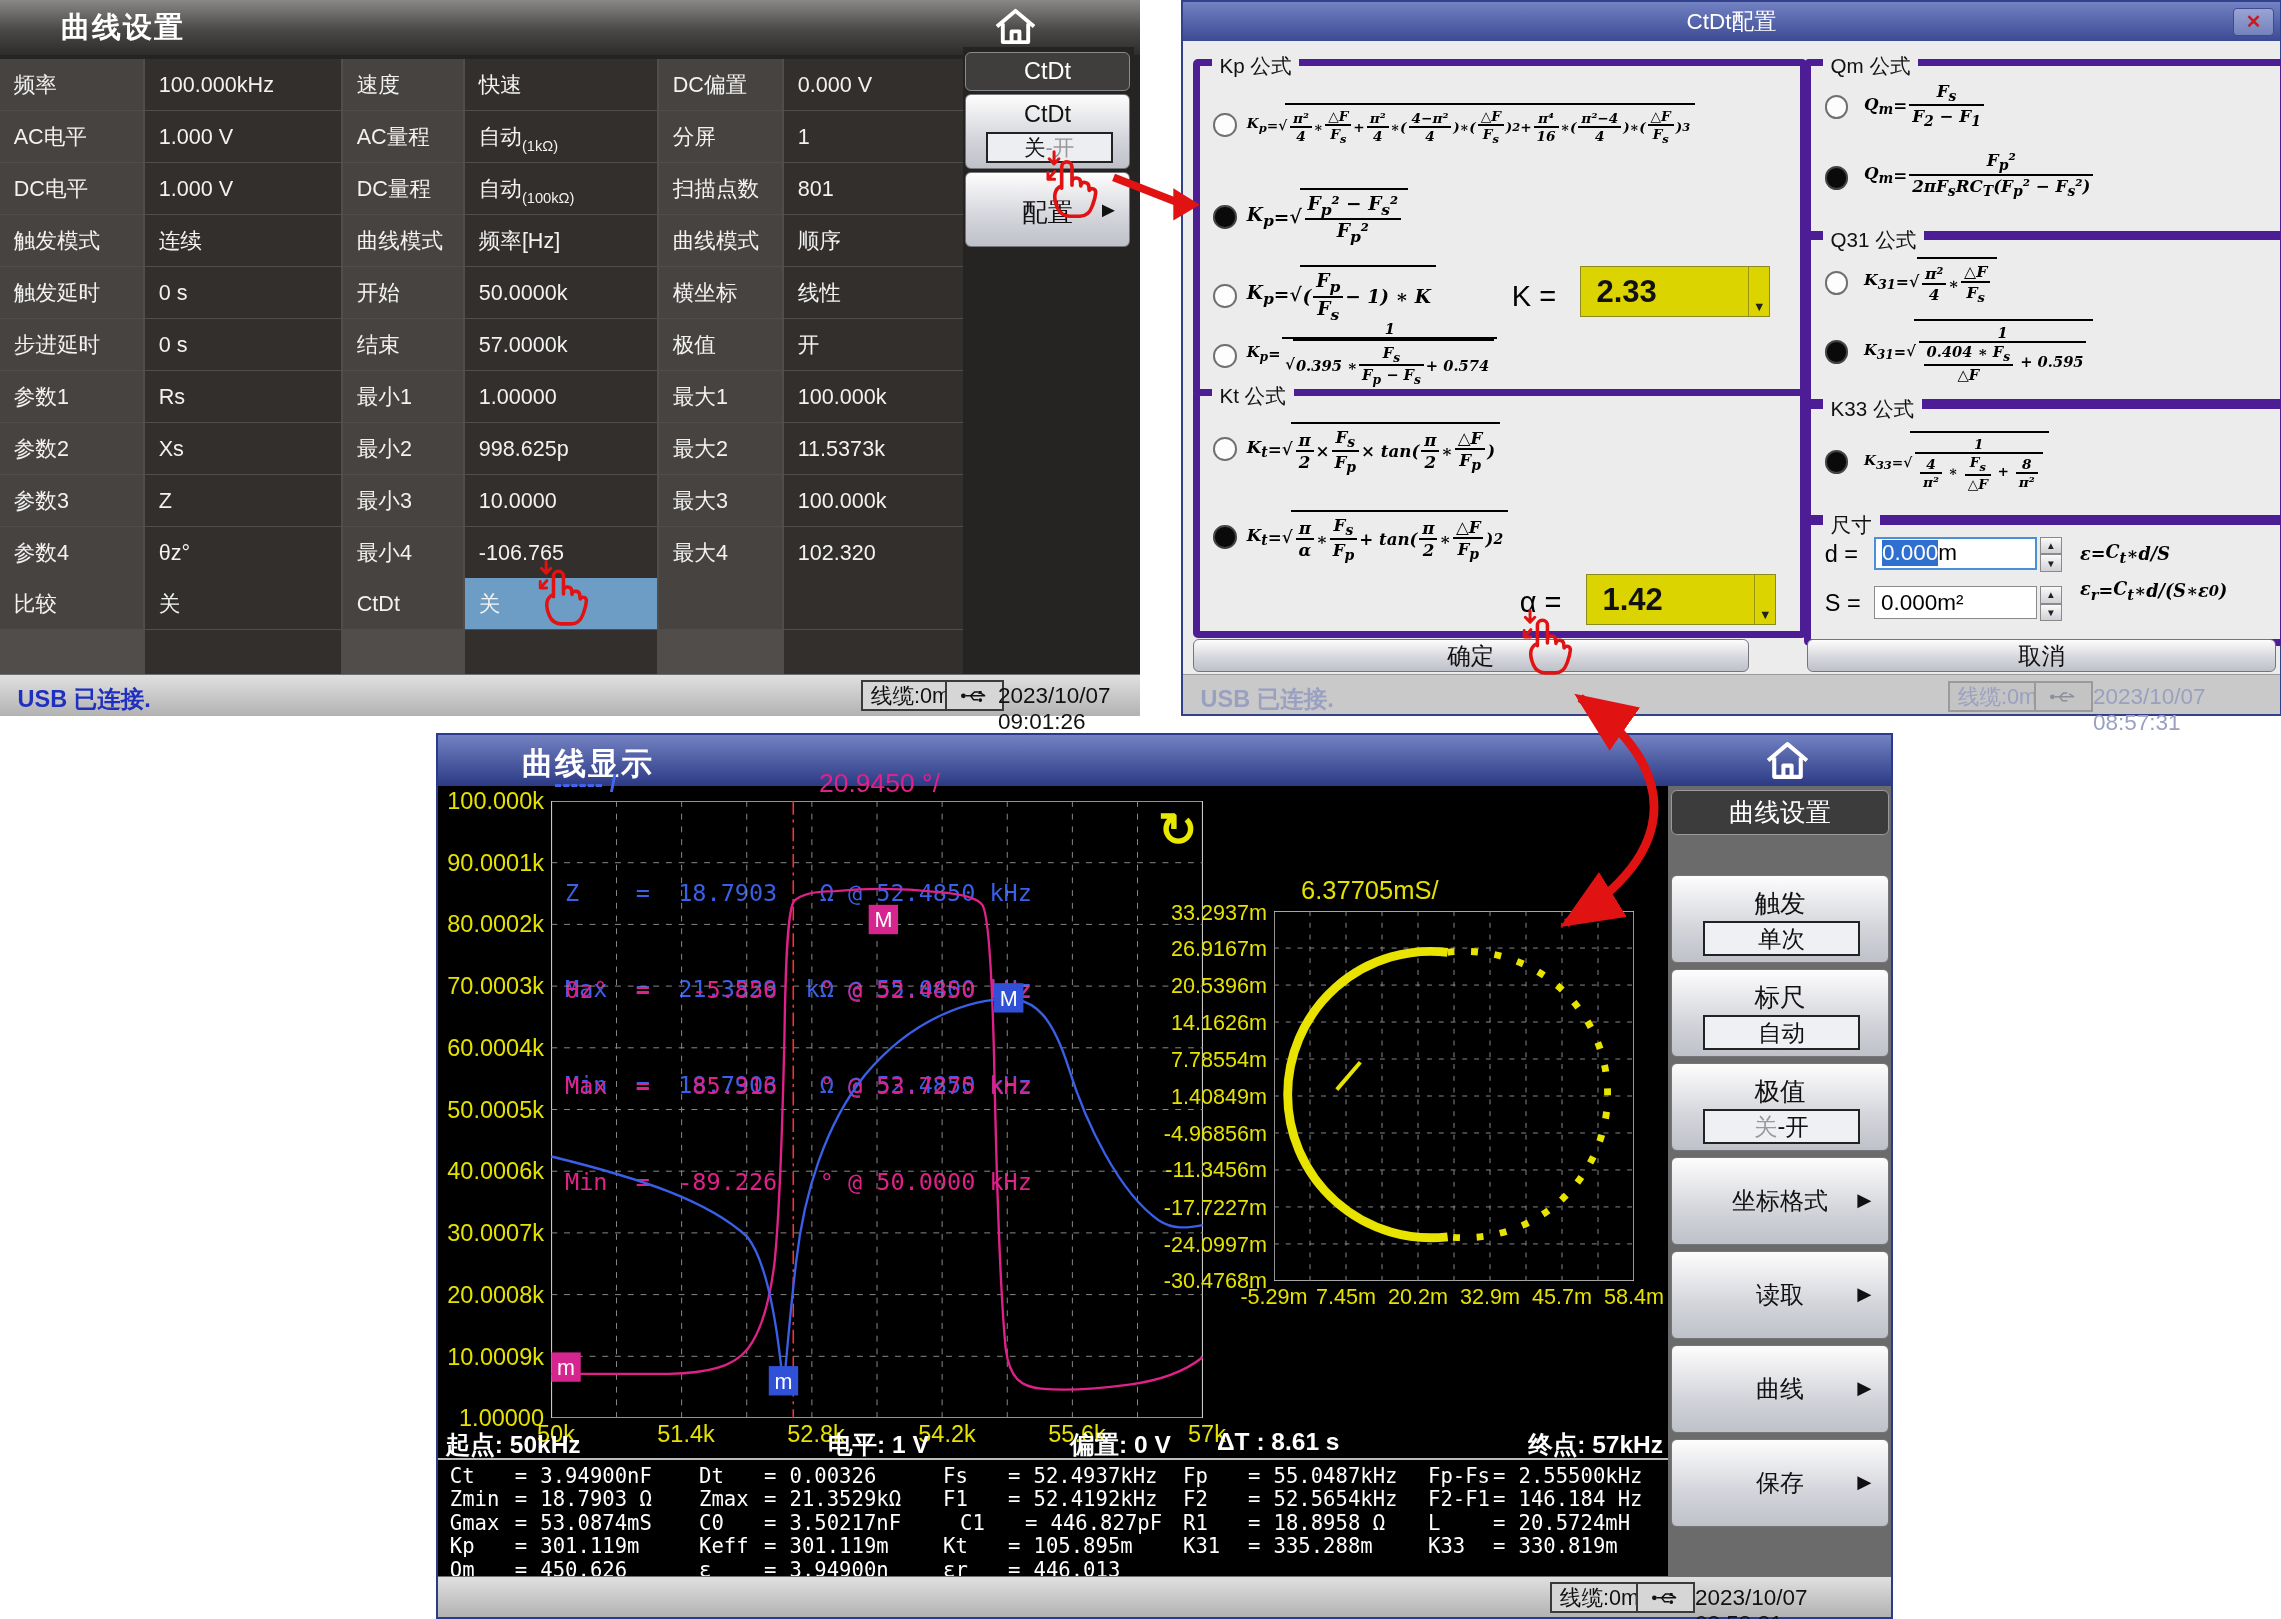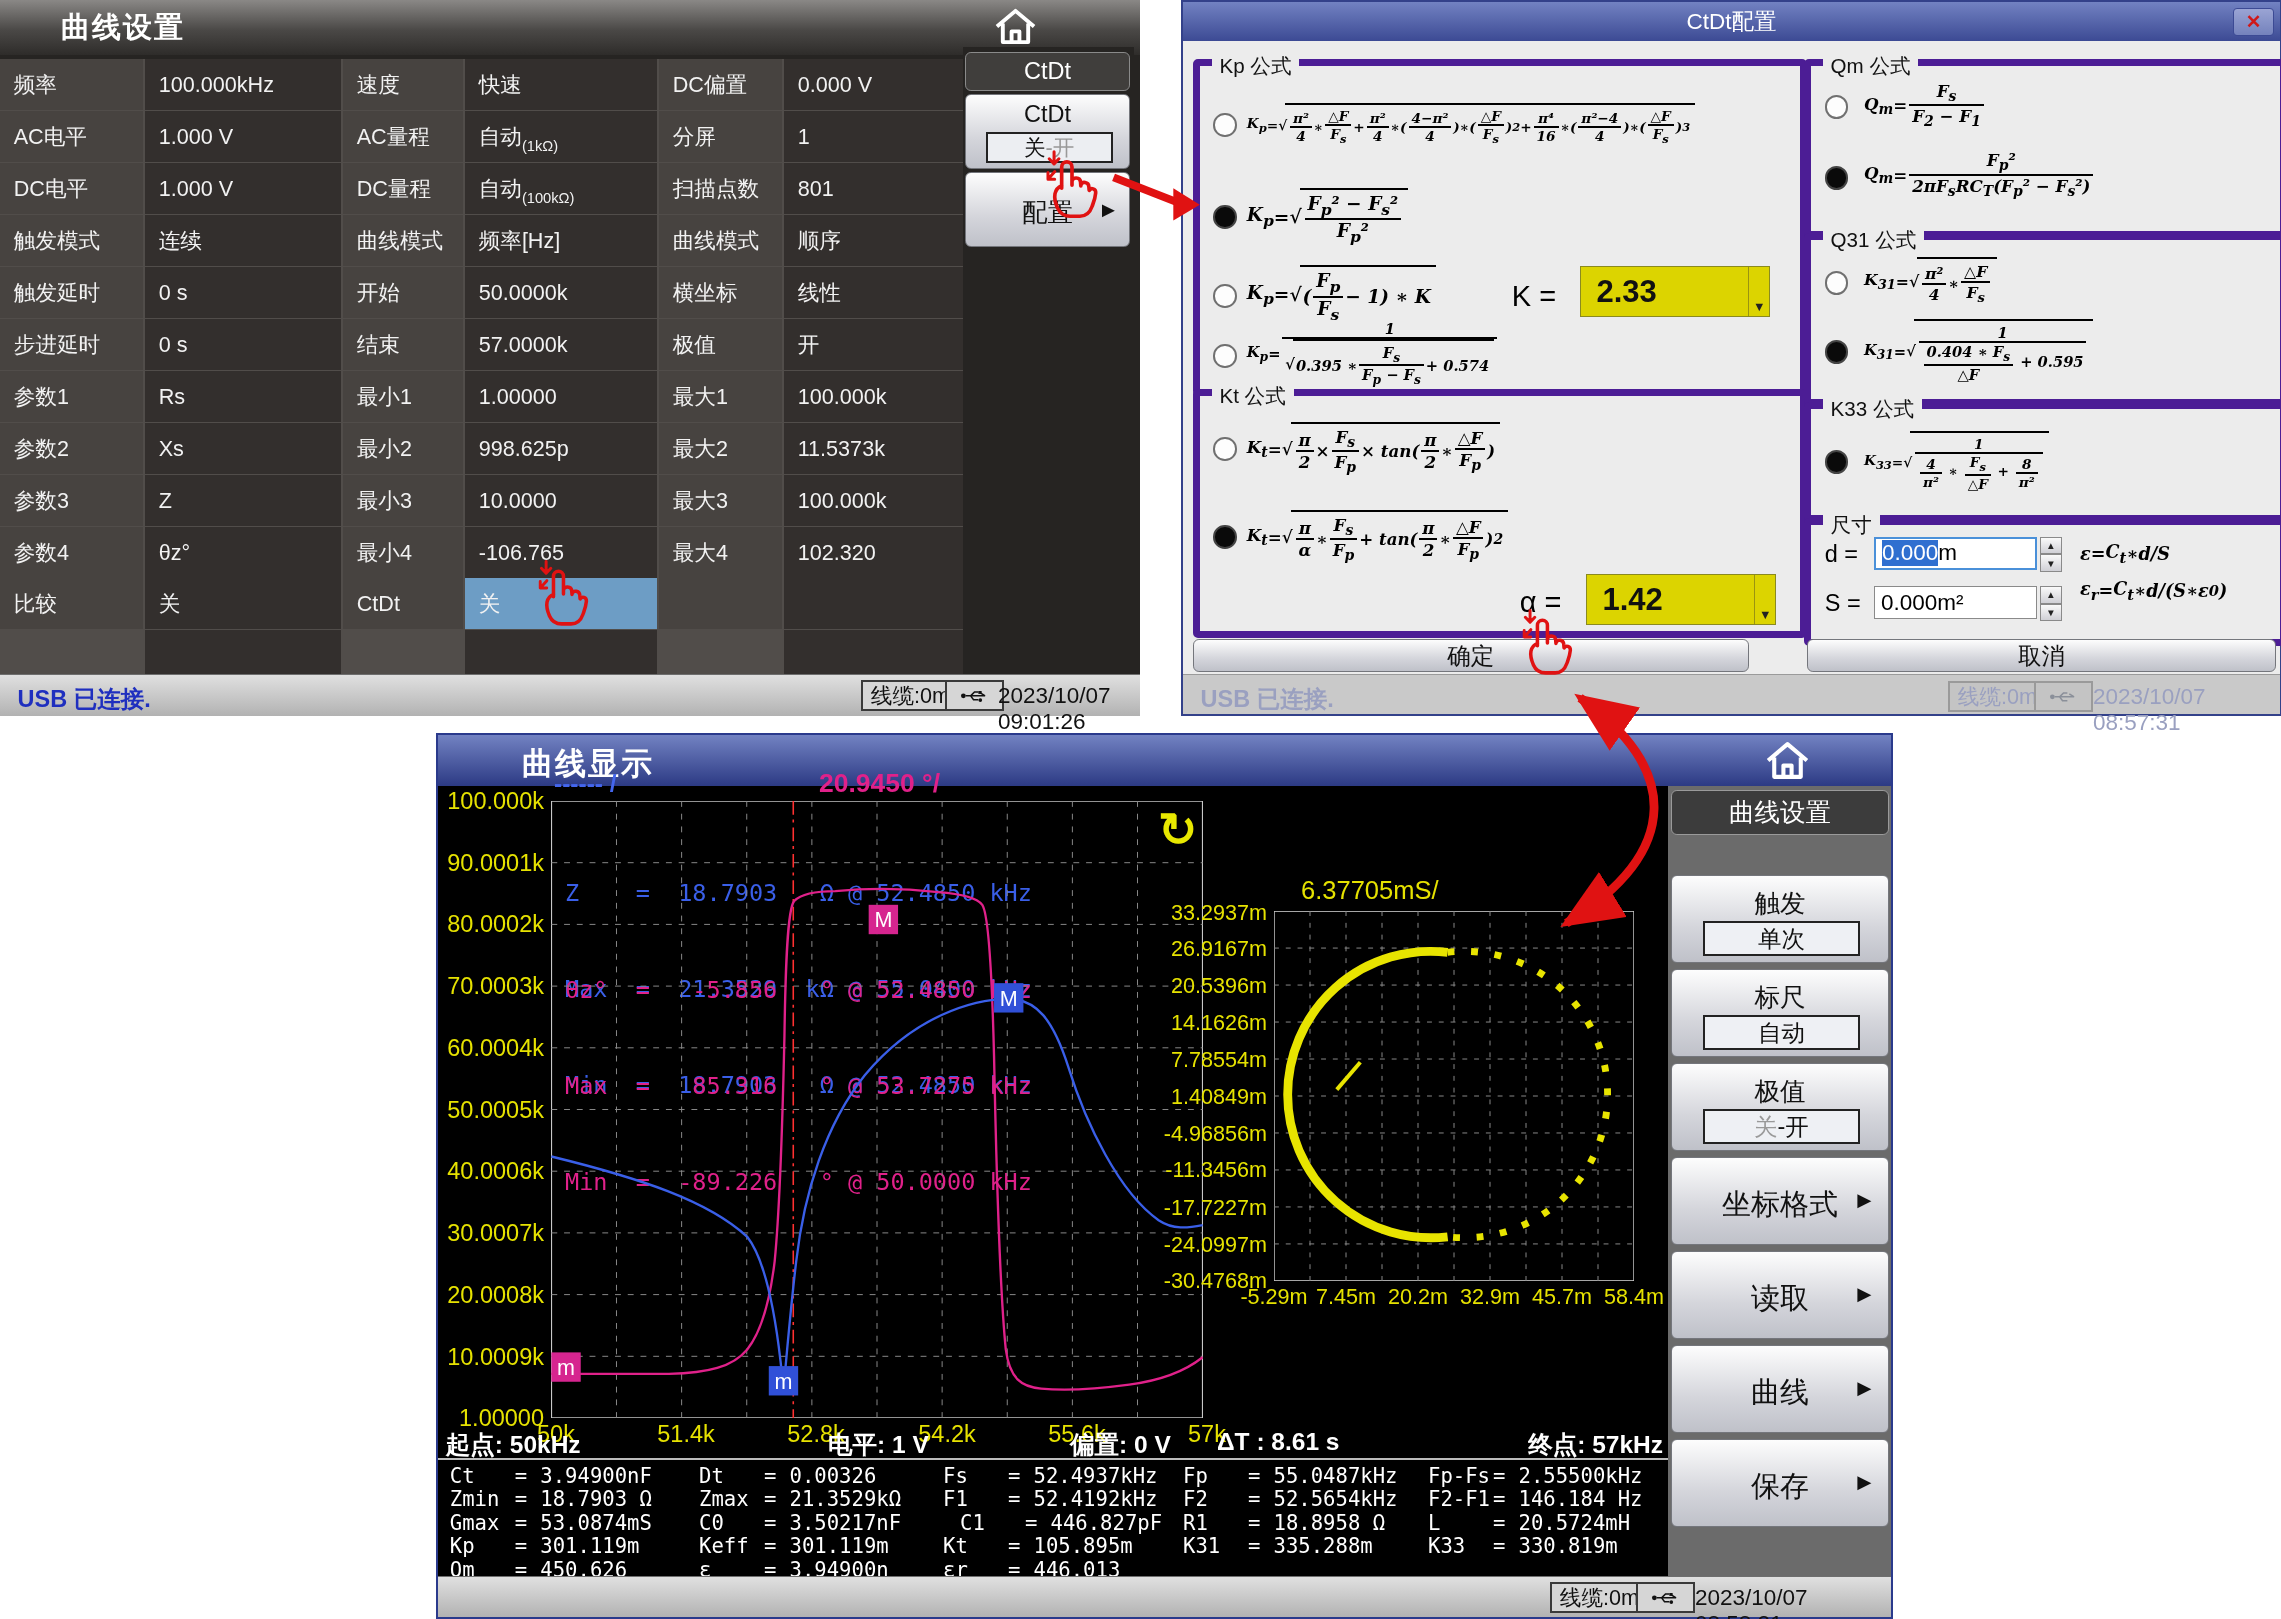--- a/index.html
+++ b/index.html
@@ -86,35 +86,35 @@
           border:2px solid #2a3a8c;box-sizing:border-box;}
   .c-title{position:absolute;left:0;top:0;width:100%;height:51px;
            background:linear-gradient(#7282c2,#2c3a84);}
   .c-title span{position:absolute;left:84px;top:7.8px;color:#fff;font-size:31px;font-weight:bold;letter-spacing:2px;}
   .c-home{position:absolute;left:1325px;top:3.9px;width:49px;height:43px;}
   .c-menu{position:absolute;left:1230px;top:51px;width:223px;height:792px;background:#6b6b6b;}
   .m-tab{position:absolute;left:2.9px;top:3.9px;width:216px;height:43px;background:#3c3c3c;border:1px solid #9a9a9a;
          border-radius:5.9px;color:#fff;font-size:25.5px;display:flex;align-items:center;justify-content:center;}
   .m-btn{position:absolute;left:2.9px;width:216px;height:86px;margin-top:34px;}
   .m-btn .t{position:absolute;top:9.8px;width:100%;text-align:center;font-size:25.5px;color:#111;}
-  .m-btn .t2{position:absolute;top:27.4px;width:100%;text-align:center;font-size:29px;color:#111;}
+  .m-btn .t2{position:absolute;top:27.4px;width:100%;text-align:center;font-size:24px;color:#111;}
   .m-box{position:absolute;left:31px;top:45px;width:153px;height:31px;border:2px solid #222;background:#eef0f4;
          display:flex;align-items:center;justify-content:center;font-size:23.5px;color:#111;}
   .m-ar{position:absolute;right:11.8px;top:29px;font-size:23.5px;color:#111;}
   .ylab{position:absolute;width:106px;text-align:right;color:#e6e200;font-size:23.5px;}
   .xlab{position:absolute;width:88px;text-align:center;color:#e6e200;font-size:23.5px;}
   .mylab{position:absolute;left:702px;width:127px;text-align:right;color:#e6e200;font-size:21.6px;}
   .mxlab{position:absolute;width:108px;text-align:center;color:#e6e200;font-size:21.6px;}
   .readz,.readt{position:absolute;left:127px;font-family:"DejaVu Sans Mono",monospace;font-size:23.5px;
                 line-height:32px;white-space:pre;}
   .readz{top:78px;color:#3a5fe8;}
   .readt{top:175px;color:#e0218a;}
   .c-dash{position:absolute;left:116px;top:35px;color:#4466ee;font-size:24.5px;font-weight:bold;}
   .c-cursorlab{position:absolute;left:314px;top:33px;width:255px;text-align:center;color:#e0218a;
-               font-size:26.5px;font-weight:bold;}
+               font-size:26.5px;font-weight:normal;}
   .c-refresh{position:absolute;left:720px;top:67px;color:#e8e800;font-size:47px;font-weight:bold;}
   .mini-title{position:absolute;left:863px;top:141px;color:#e6e200;font-size:25.5px;}
   .c-info{position:absolute;font-size:24.5px;color:#fff;font-weight:bold;}
   .res{position:absolute;font-family:"DejaVu Sans Mono",monospace;font-size:20.6px;color:#fff;display:flex;}
   .res .rn{width:65px;}
   .res .re{width:25.5px;}
   #anno{position:absolute;left:0;top:0;z-index:60;pointer-events:none;}
   svg{display:block;}
 </style>
 </head>

